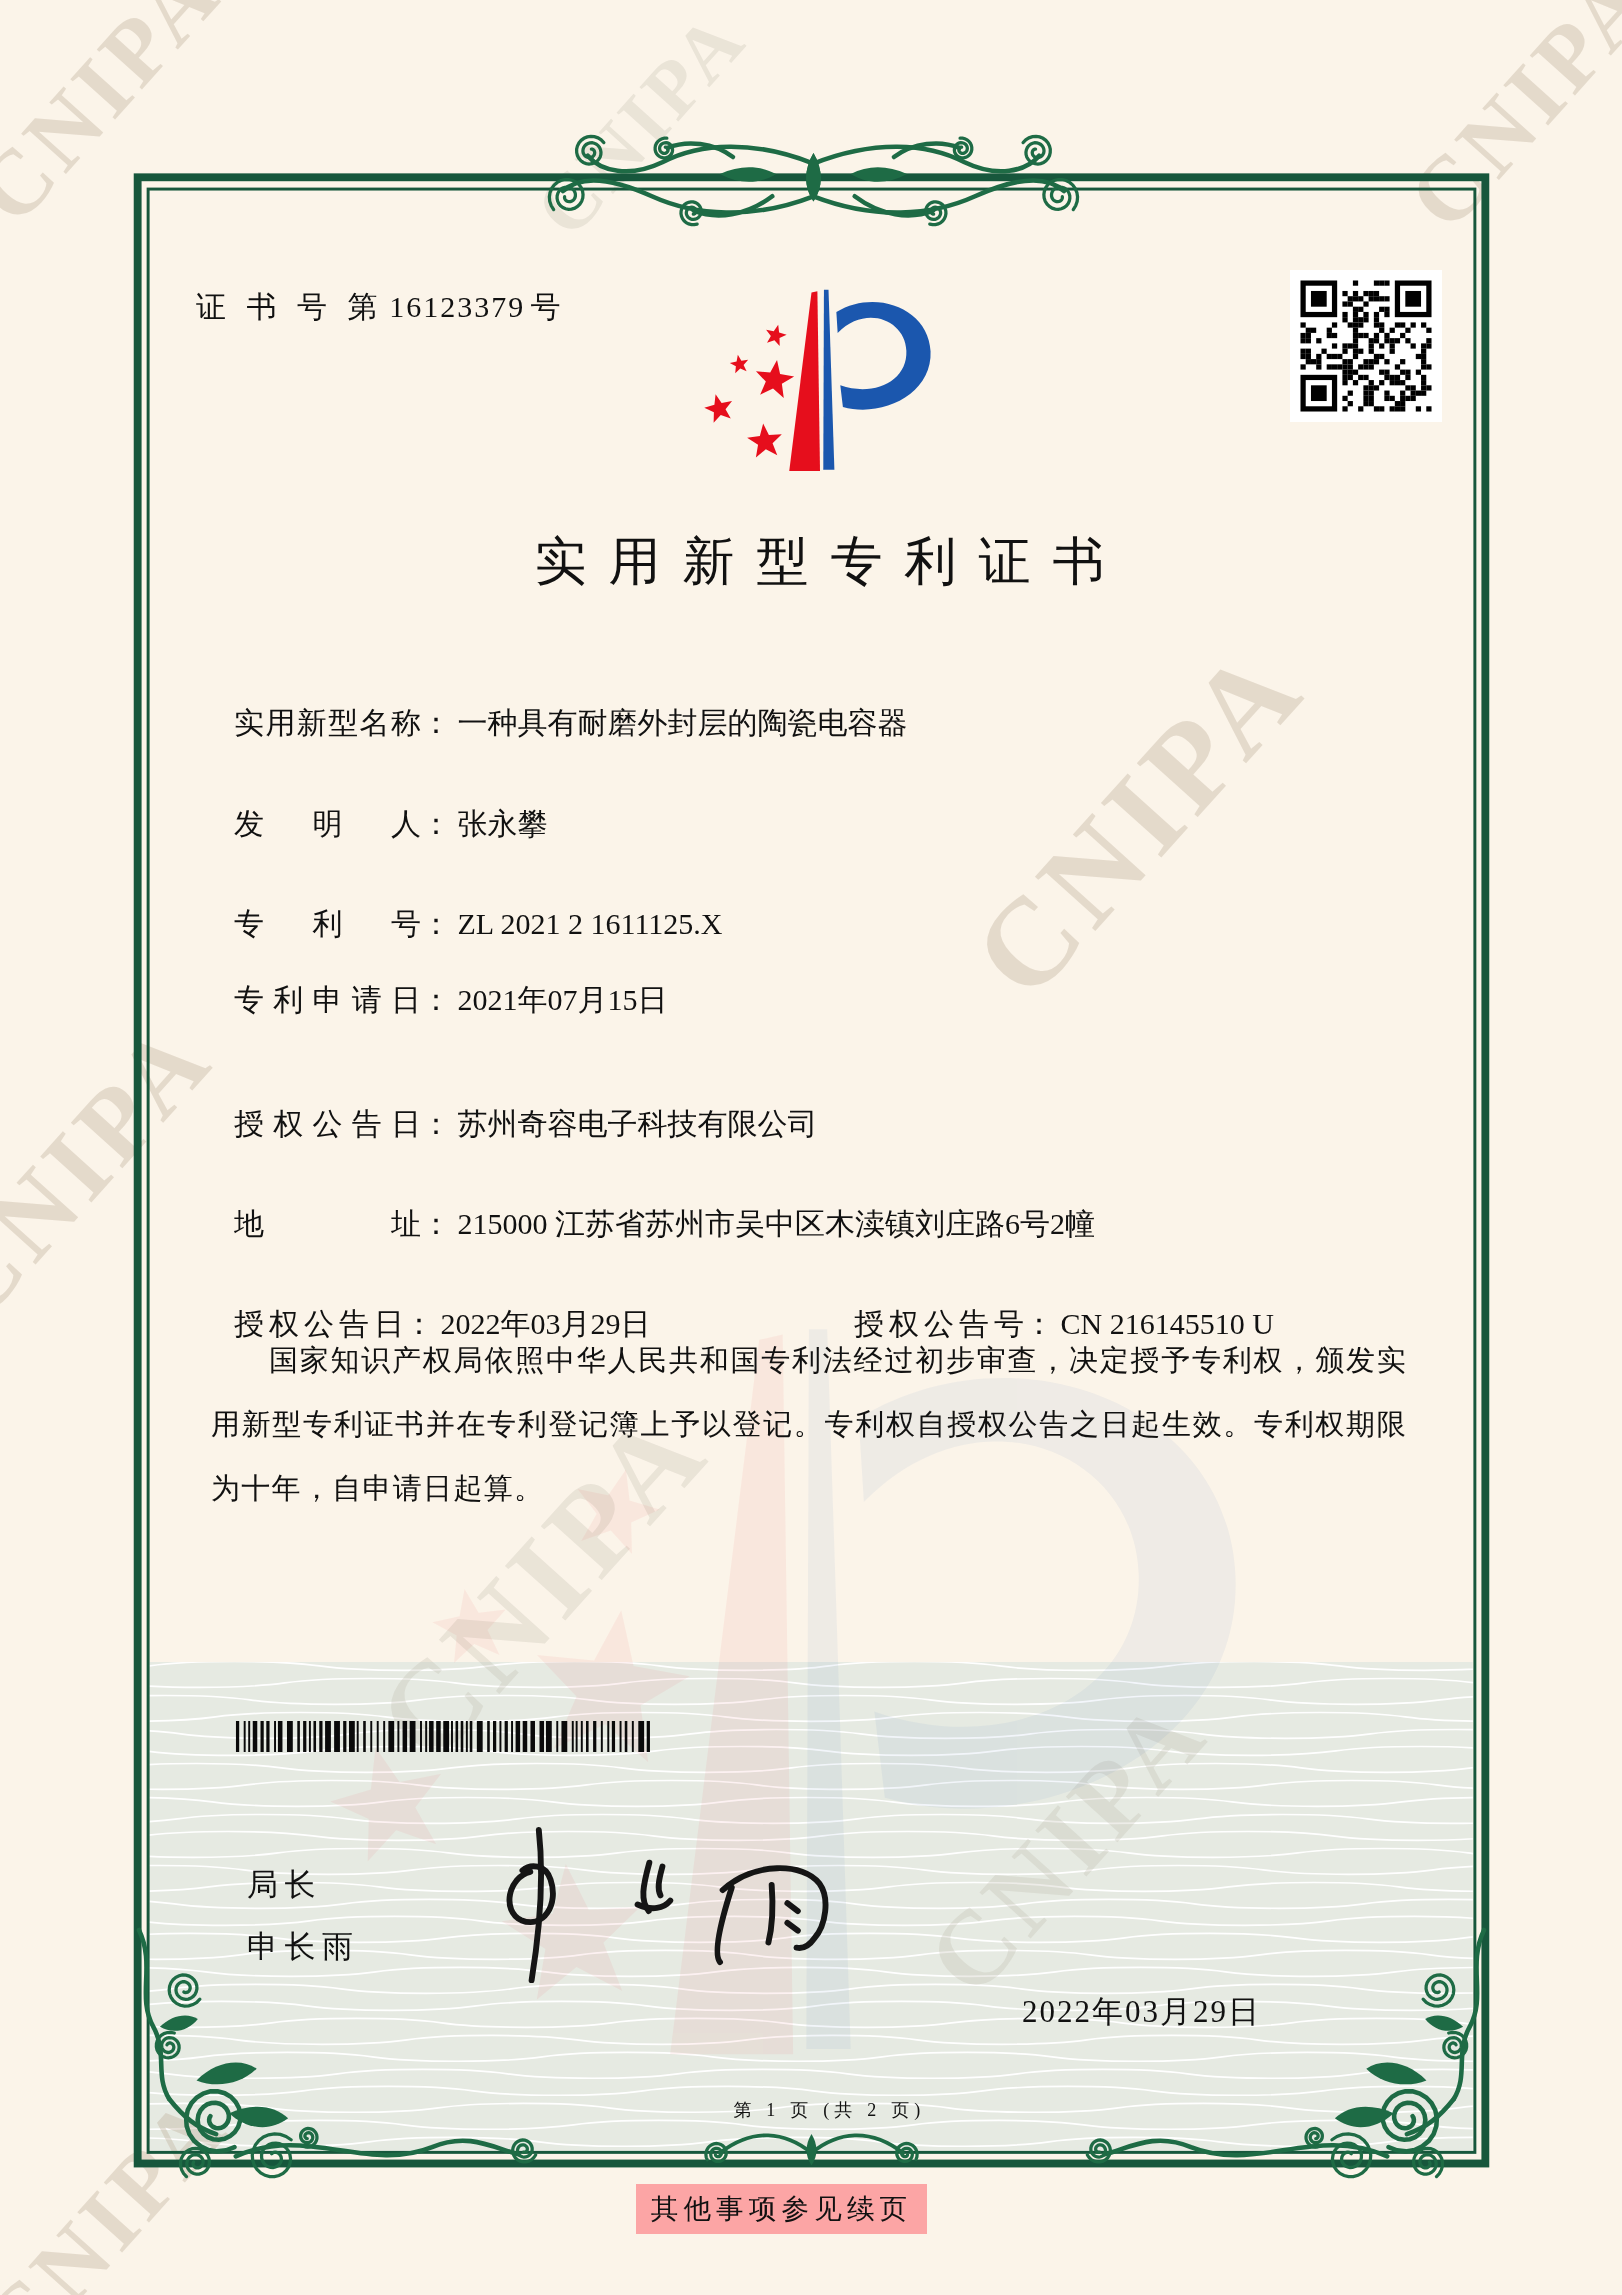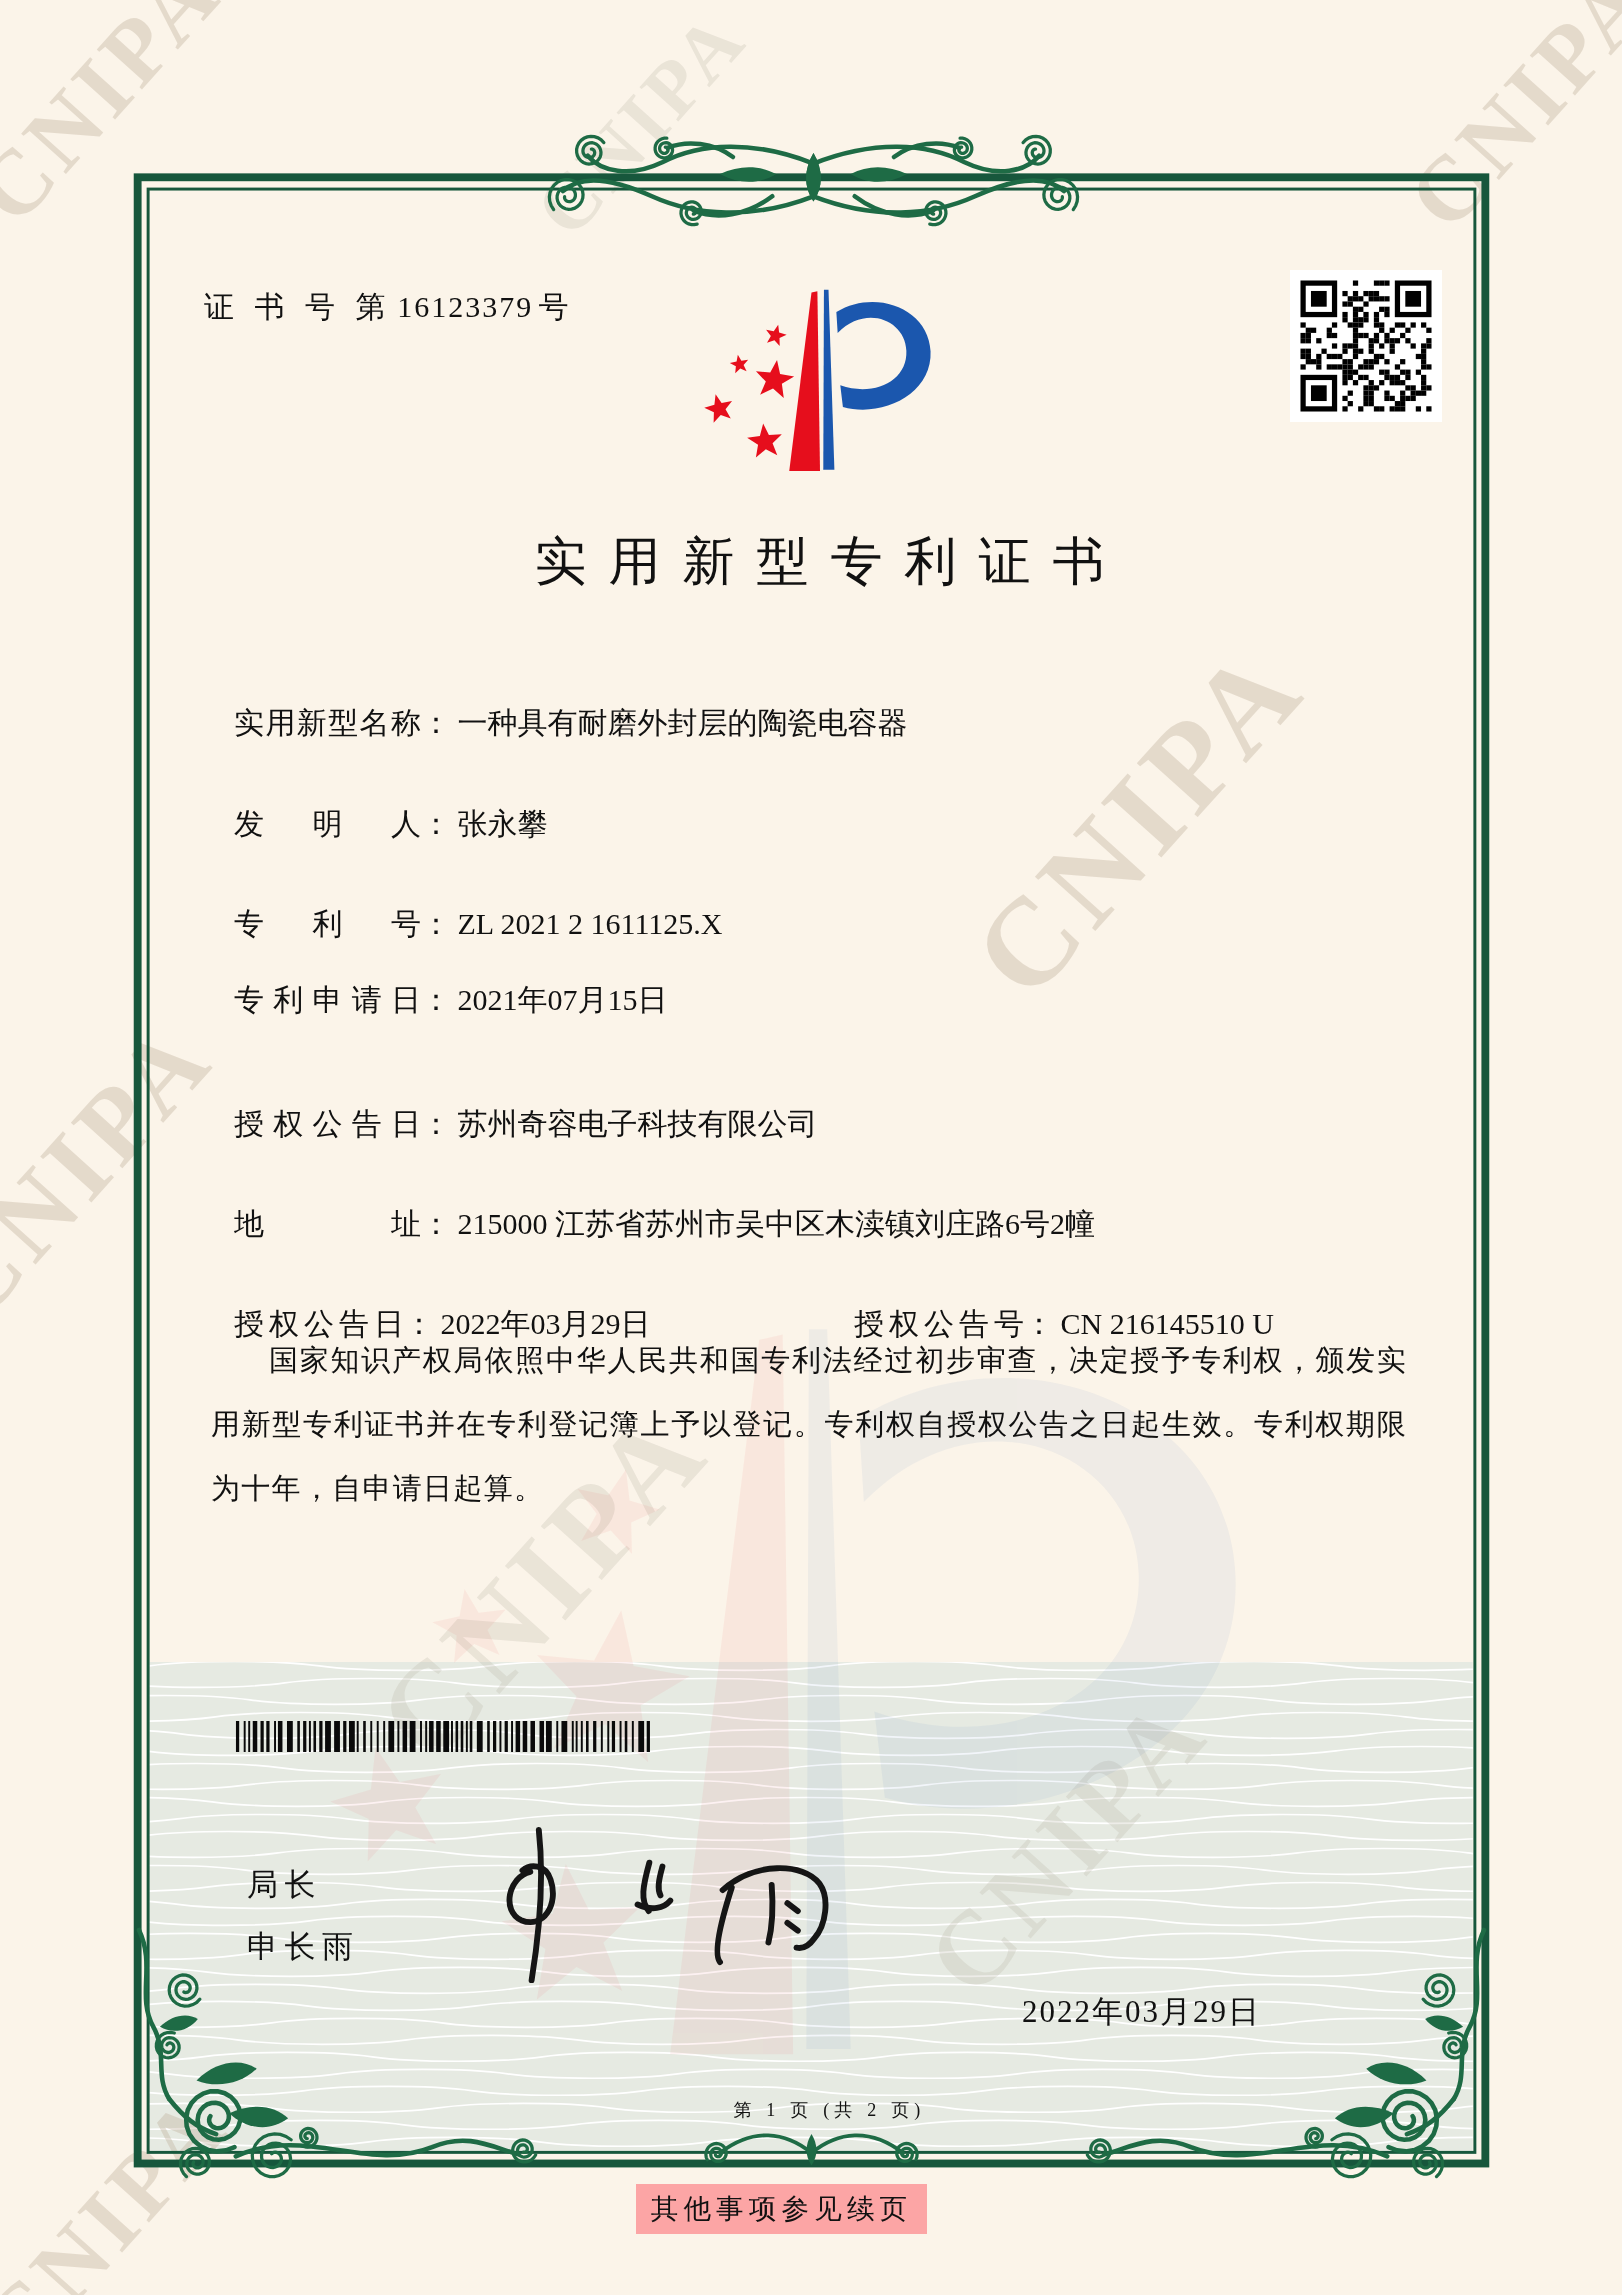--- a/index.html
+++ b/index.html
@@ -8,21 +8,21 @@
   
   .wm{position:absolute;font-weight:700;white-space:nowrap;letter-spacing:.06em;
       color:rgba(191,175,155,.38);transform:translate(-50%,-50%) rotate(-48deg);
       z-index:2;pointer-events:none;}
   .wm.light{color:rgba(185,180,165,.25);}
   
   .waveband{position:absolute;left:149px;top:1662px;z-index:1;}
   .frame{position:absolute;left:0;top:0;z-index:3;}
   .content{position:absolute;left:0;top:0;width:100%;height:100%;z-index:4;}
   
-  .certno{position:absolute;left:204px;top:287px;font-size:30px;letter-spacing:6.5px;}
+  .certno{position:absolute;left:196px;top:287px;font-size:30px;letter-spacing:6.5px;}
   .certno .num{letter-spacing:2px;padding:0 5.2px;}
   .qr{position:absolute;left:1290px;top:270px;}
   .title{position:absolute;left:8px;top:492px;width:100%;text-align:center;
          font-size:52px;font-weight:400;letter-spacing:22px;text-indent:22px;}
   
   .frow{position:absolute;left:211px;font-size:30px;white-space:nowrap;}
   .flabel{display:inline-block;width:187px;text-align:justify;text-align-last:justify;margin-left:23px;}
   .flabel.w5{width:170px;}
   .fvalue{padding-left:6.5px;}
   .fpair2{position:absolute;left:620px;top:0;}

